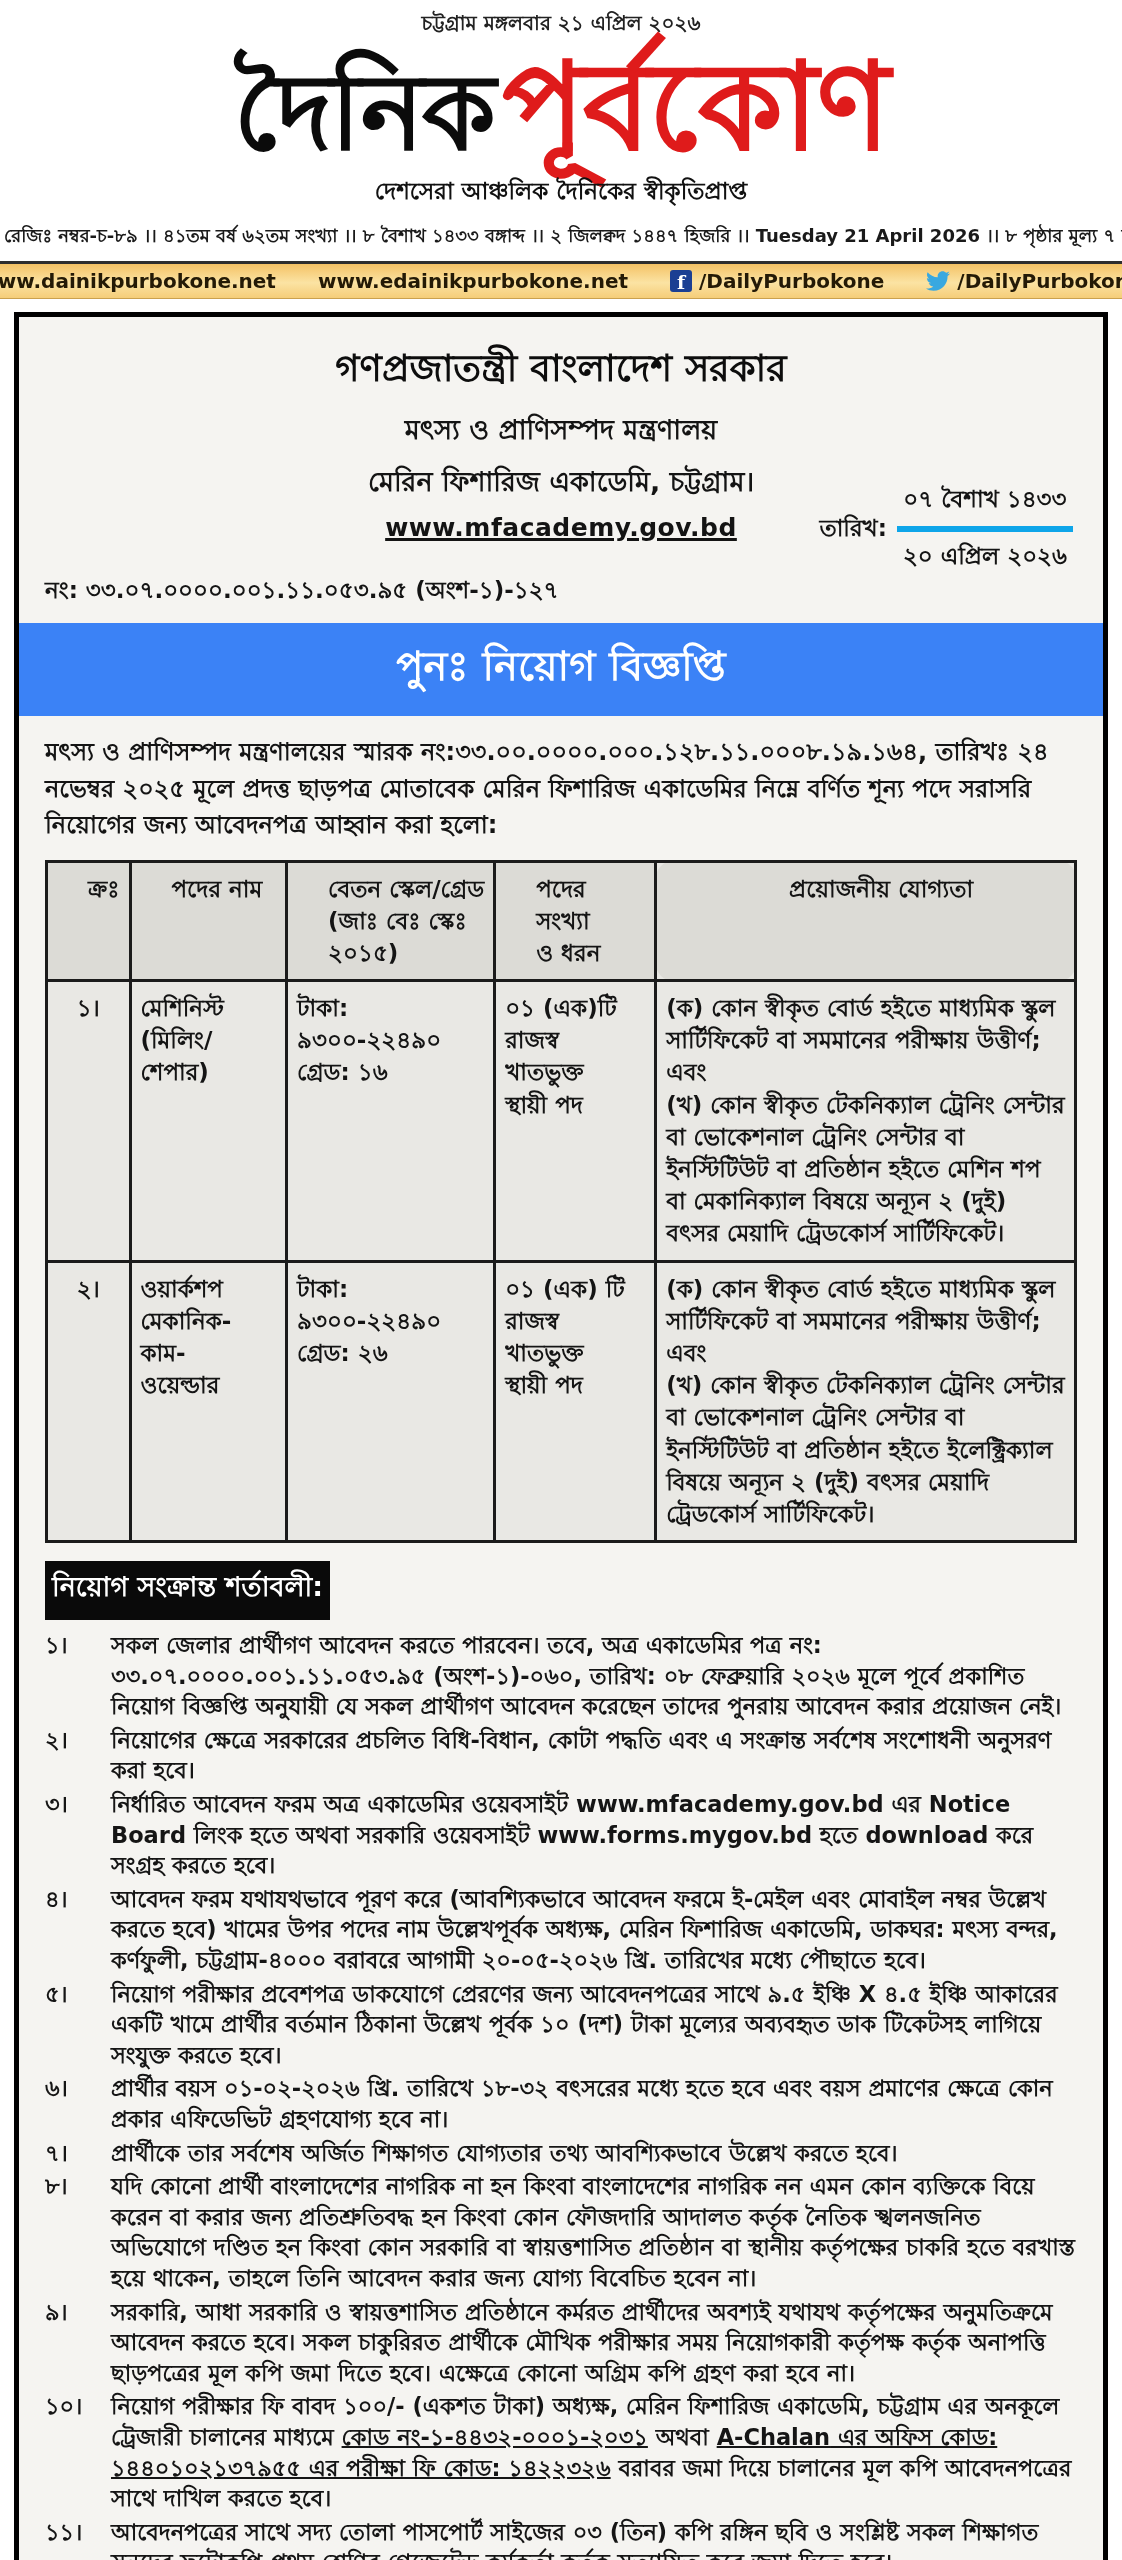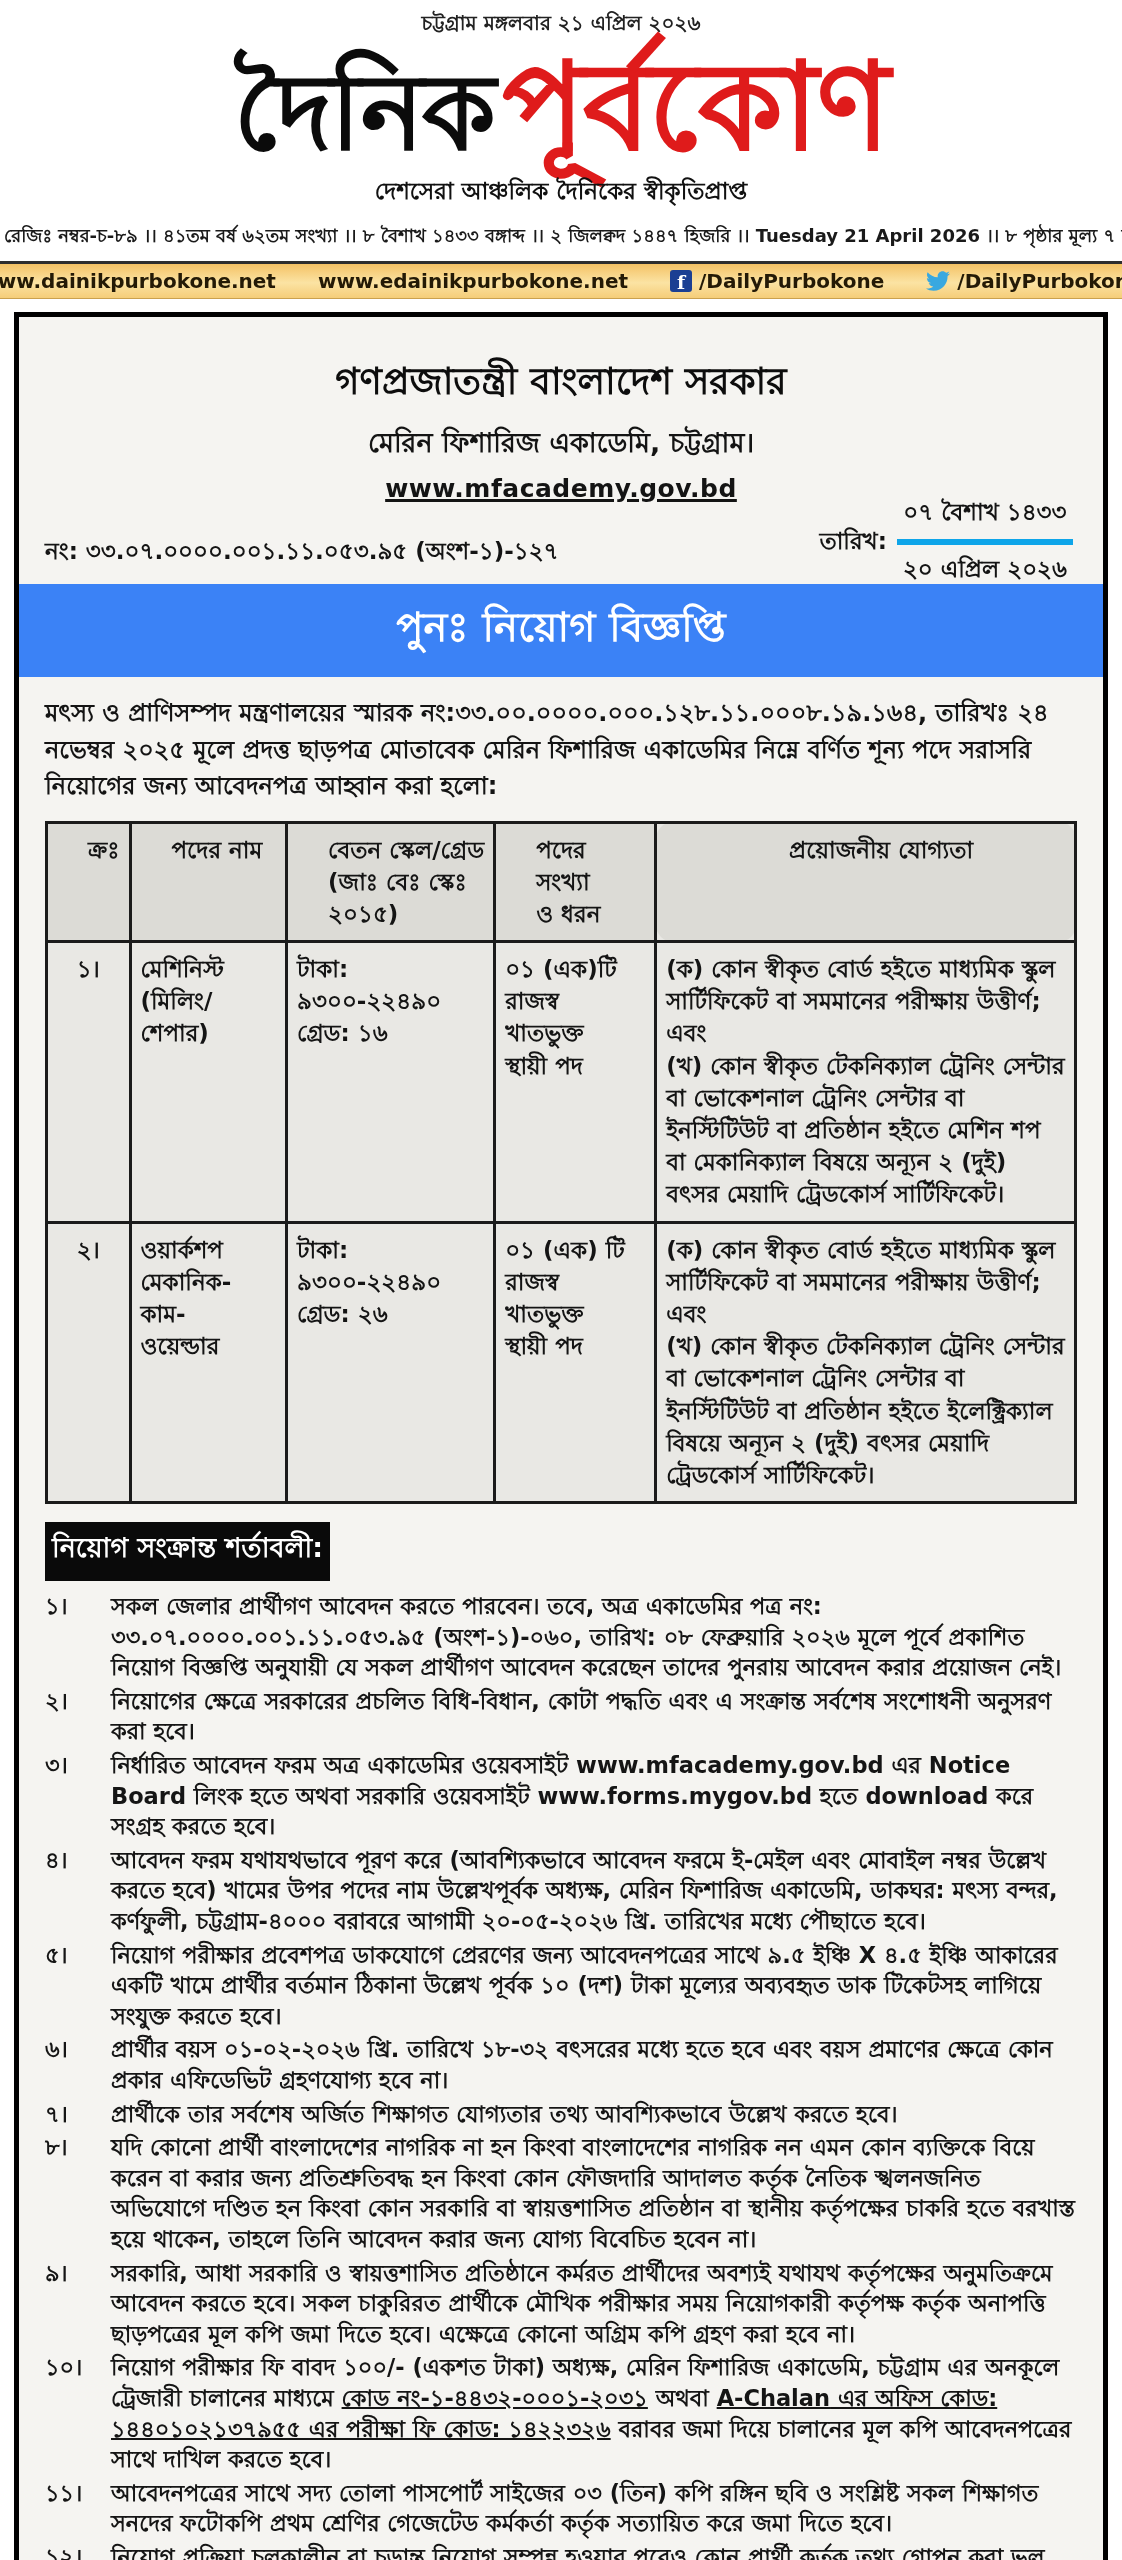--- a/index.html
+++ b/index.html
@@ -85,21 +85,21 @@
 
   
   .paper {
     margin: 13px 14px 16px;
     border: 5px solid #000000;
     background: #f5f4f1;
     padding: 22px 26px 12px;
     position: relative;
   }
   .doc-head { position: relative; text-align: center; }
-  .govt  { font-size: 37px; font-weight: 700; color: #0d0d0d; margin-top: 13px; }
+  .govt  { font-size: 37px; font-weight: 700; color: #0d0d0d; }
   .ministry, .academy { font-size: 27px; font-weight: 600; margin-top: 7px; }
   .website {
     font-size: 25px;
     font-weight: 700;
     margin-top: 7px;
     text-decoration: underline;
     text-decoration-thickness: 2.5px;
     letter-spacing: .5px;
   }
   .date-block {
@@ -222,20 +222,21 @@
           <path fill="#38a8e0" d="M23.954 4.569c-.885.389-1.83.654-2.825.775 1.014-.611 1.794-1.574 2.163-2.723-.951.555-2.005.959-3.127 1.184-.896-.959-2.173-1.559-3.591-1.559-2.717 0-4.92 2.203-4.92 4.917 0 .39.045.765.127 1.124C7.691 8.094 4.066 6.13 1.64 3.161c-.427.722-.666 1.561-.666 2.475 0 1.71.87 3.213 2.188 4.096-.807-.026-1.566-.248-2.228-.616v.061c0 2.385 1.693 4.374 3.946 4.827-.413.111-.849.171-1.296.171-.314 0-.615-.03-.916-.086.631 1.953 2.445 3.377 4.604 3.417-1.68 1.319-3.809 2.105-6.102 2.105-.39 0-.779-.023-1.17-.067 2.189 1.394 4.768 2.209 7.557 2.209 9.054 0 14-7.503 14-14 0-.21-.005-.42-.014-.63.961-.689 1.8-1.56 2.46-2.548z"></path>
         </svg>
         <span>/DailyPurbokone</span>
       </span>
     </div>
   </div>
 
   <div class="paper">
     <div class="doc-head">
       <div class="govt">গণপ্রজাতন্ত্রী বাংলাদেশ সরকার</div>
+      <div class="ministry">মৎস্য ও প্রাণিসম্পদ মন্ত্রণালয়</div>
       <div class="academy">মেরিন ফিশারিজ একাডেমি, চট্টগ্রাম।</div>
       <div class="website">www.mfacademy.gov.bd</div>
       <div class="date-block">
         <span class="date-label">তারিখ:</span>
         <span class="date-stack">
           <span class="date-bn">০৭ বৈশাখ ১৪৩৩</span>
           <span class="date-en">২০ এপ্রিল ২০২৬</span>
         </span>
       </div>
       <div class="memo">নং: ৩৩.০৭.০০০০.০০১.১১.০৫৩.৯৫ (অংশ-১)-১২৭</div>

